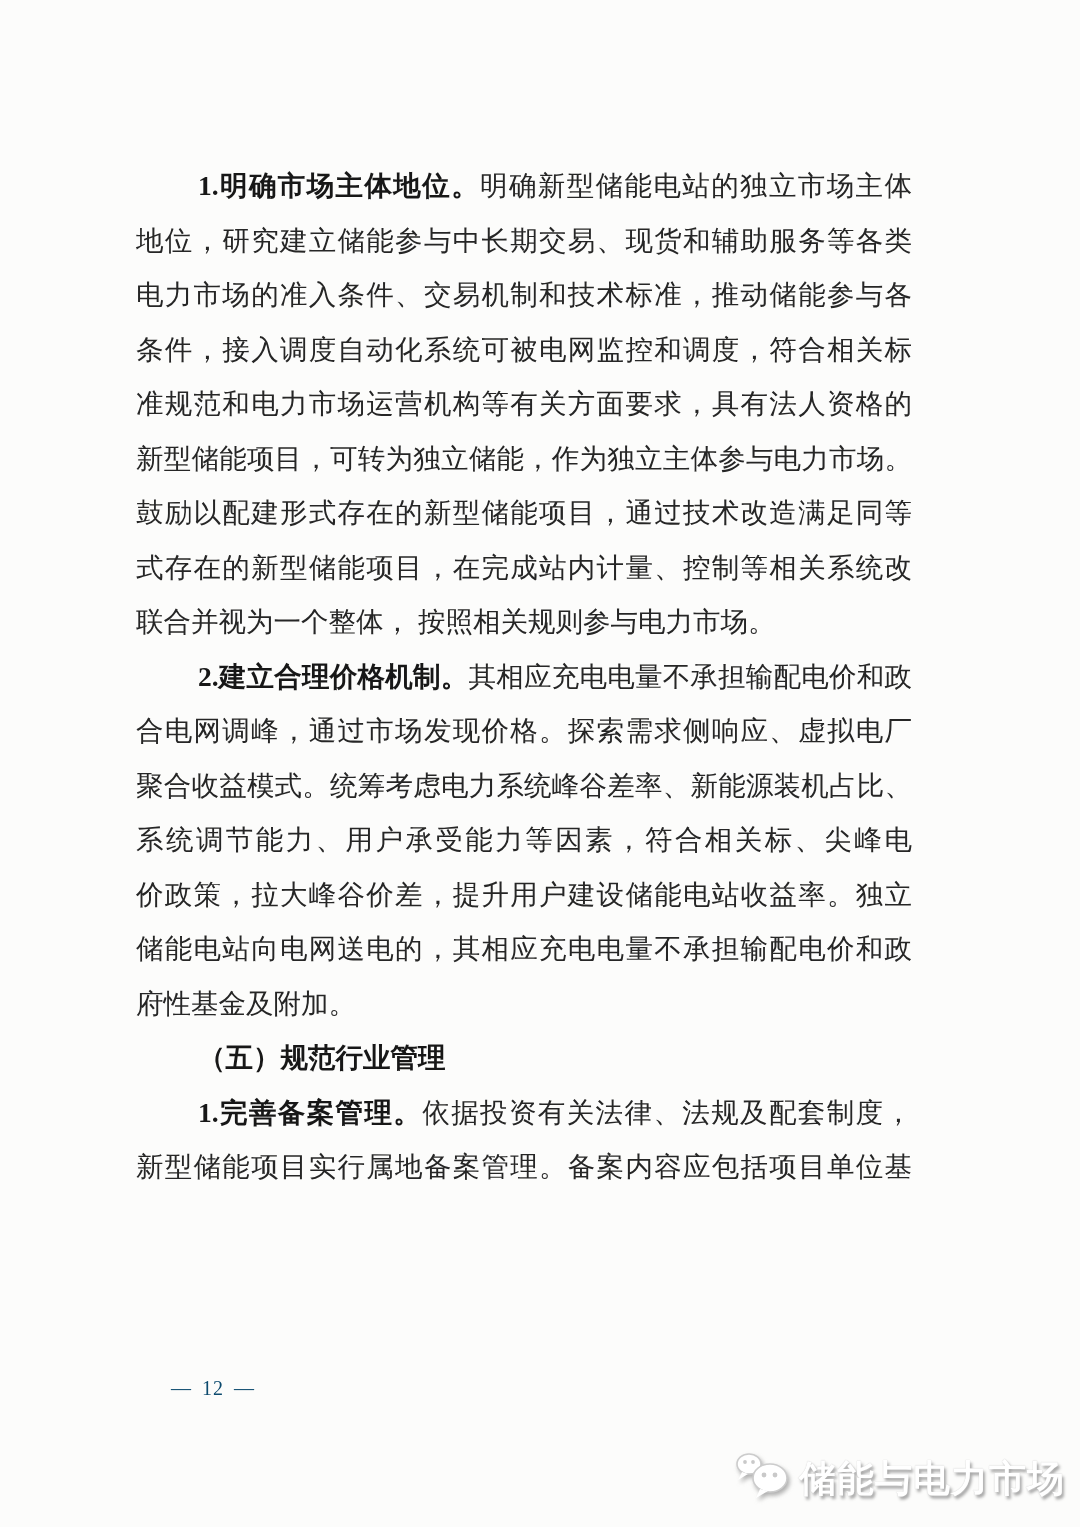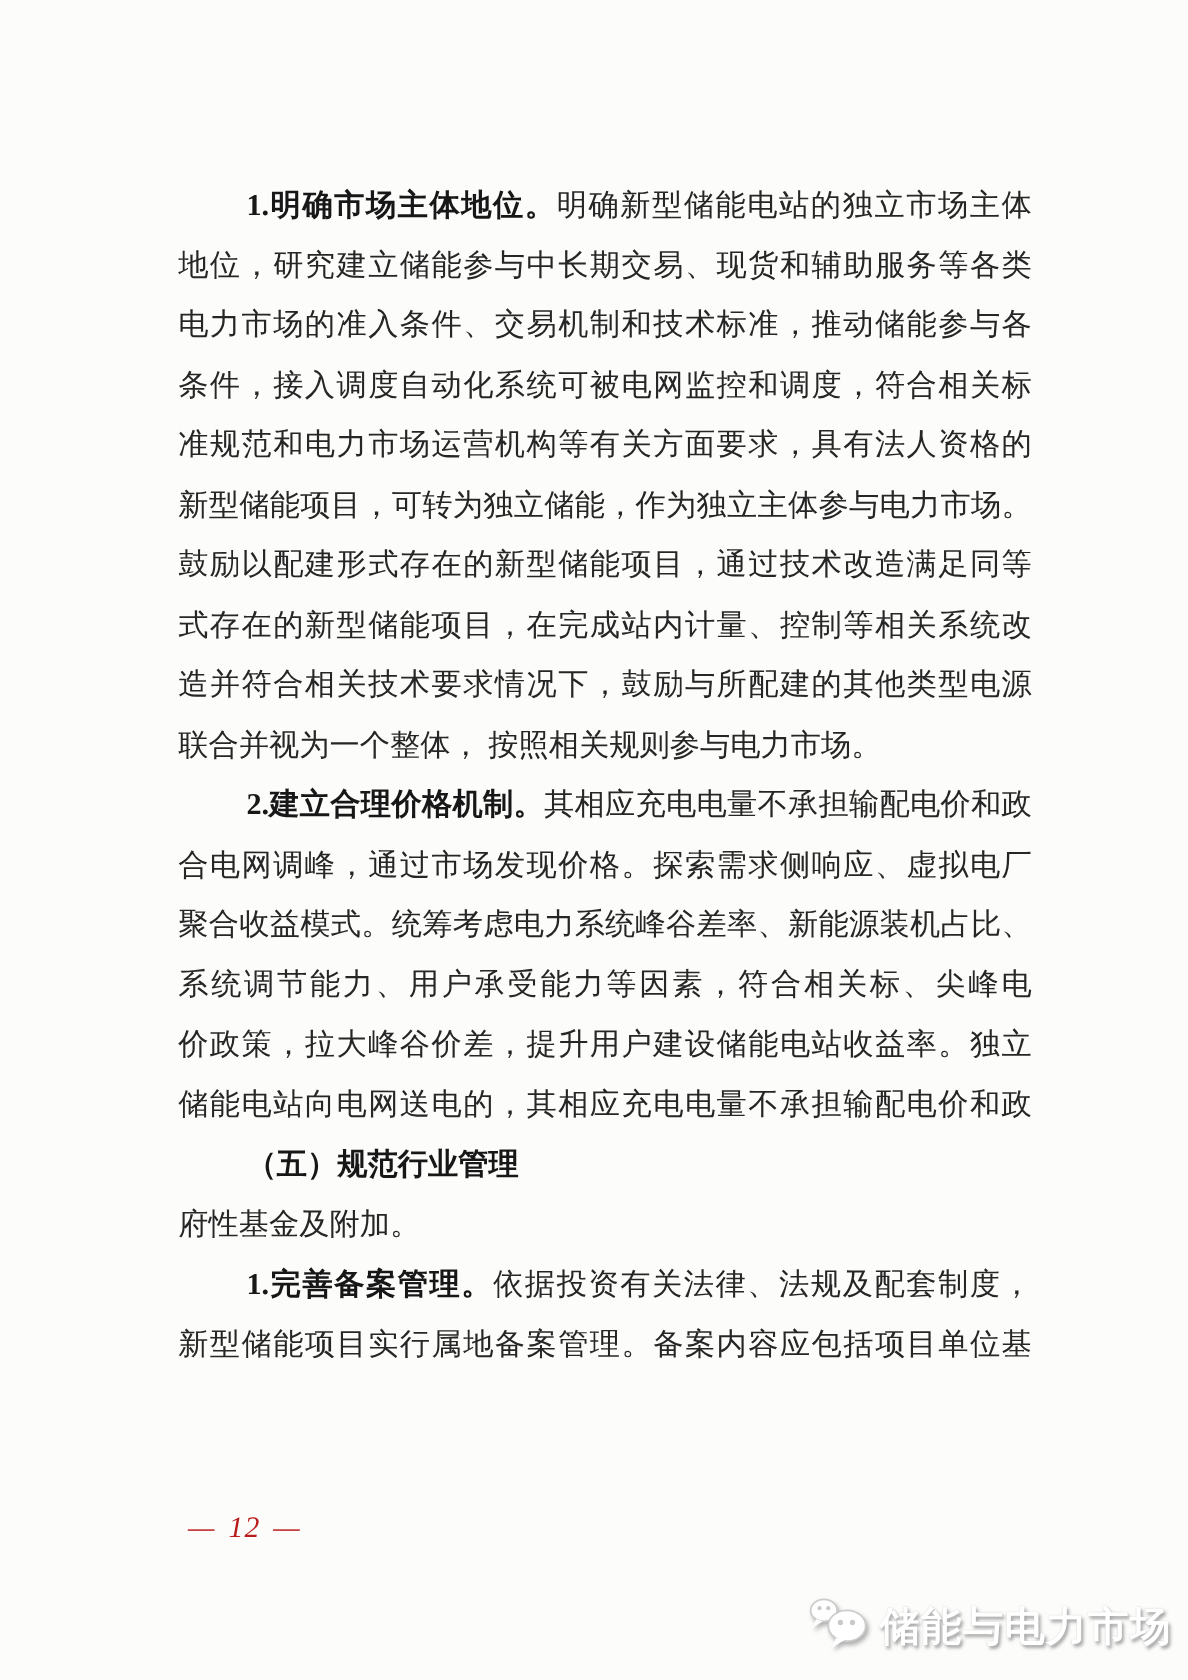--- a/index.html
+++ b/index.html
@@ -10,21 +10,21 @@
   .page {
     position: relative;
     width: 1080px;
     height: 1527px;
     background: #fcfcfb;
     overflow: hidden;
     font-family: "Liberation Serif", "DejaVu Serif", serif;
   }
   .content {
     position: absolute;
-    left: 162px;
+    left: 136px;
     top: 159px;
     width: 776px;
   }
   .line {
     height: 54.5px;
     line-height: 54.5px;
     font-size: 27.5px;
     color: #262626;
     white-space: normal;
     overflow: visible;
@@ -43,26 +43,25 @@
     color: #171717;
   }
   .line.heading {
     font-weight: bold;
     color: #171717;
   }
   .page-number {
     position: absolute;
     left: 171px;
     top: 1372px;
-    font-size: 27px;
+    font-size: 20px;
     line-height: 32px;
-    color: #b91c1c;
+    color: #0c4a6e;
     letter-spacing: 1px;
     word-spacing: 4px;
-    font-style: italic;
   }
   .watermark {
     position: absolute;
     right: 15px;
     top: 1450px;
     display: flex;
     align-items: flex-end;
     gap: 5px;
   }
   .wm-icon {
@@ -86,30 +85,29 @@
 
   <main class="content" id="doc-body">
       <div class="line fill indent"><b class="lead">1.明确市场主体地位。</b><span>明确新型储能电站的独立市场主体</span></div>
       <div class="line fill"><span>地位，研究建立储能参与中长期交易、现货和辅助服务等各类</span></div>
       <div class="line fill"><span>电力市场的准入条件、交易机制和技术标准，推动储能参与各</span></div>
       <div class="line fill"><span>条件，接入调度自动化系统可被电网监控和调度，符合相关标</span></div>
       <div class="line fill"><span>准规范和电力市场运营机构等有关方面要求，具有法人资格的</span></div>
       <div class="line fill"><span>新型储能项目，可转为独立储能，作为独立主体参与电力市场。</span></div>
       <div class="line fill"><span>鼓励以配建形式存在的新型储能项目，通过技术改造满足同等</span></div>
       <div class="line fill"><span>式存在的新型储能项目，在完成站内计量、控制等相关系统改</span></div>
-      <div class="line fill"><span>造并符合相关技术要求情况下，鼓励与所配建的其他类型电源</span></div>
       <div class="line"><span>联合并视为一个整体， 按照相关规则参与电力市场。</span></div>
       <div class="line fill indent"><b class="lead">2.建立合理价格机制。</b><span>其相应充电电量不承担输配电价和政</span></div>
       <div class="line fill"><span>合电网调峰，通过市场发现价格。探索需求侧响应、虚拟电厂</span></div>
       <div class="line fill"><span>聚合收益模式。统筹考虑电力系统峰谷差率、新能源装机占比、</span></div>
       <div class="line fill"><span>系统调节能力、用户承受能力等因素，符合相关标、尖峰电</span></div>
       <div class="line fill"><span>价政策，拉大峰谷价差，提升用户建设储能电站收益率。独立</span></div>
       <div class="line fill"><span>储能电站向电网送电的，其相应充电电量不承担输配电价和政</span></div>
+      <div class="line"><span>府性基金及附加。</span></div>
       <div class="line indent heading"><b class="lead">（五）规范行业管理</b></div>
-      <div class="line"><span>府性基金及附加。</span></div>
       <div class="line fill indent"><b class="lead">1.完善备案管理。</b><span>依据投资有关法律、法规及配套制度，</span></div>
       <div class="line fill"><span>新型储能项目实行属地备案管理。备案内容应包括项目单位基</span></div>
     </main>
 
   <div class="page-number">— 12 —</div>
 
   <div class="watermark">
     <svg class="wm-icon" width="60" height="54" viewBox="0 0 60 54" xmlns="http://www.w3.org/2000/svg">
       <g fill="#ffffff" stroke="#cccccc" stroke-width="1.6">
         <ellipse cx="15" cy="14" rx="12" ry="10"></ellipse>

